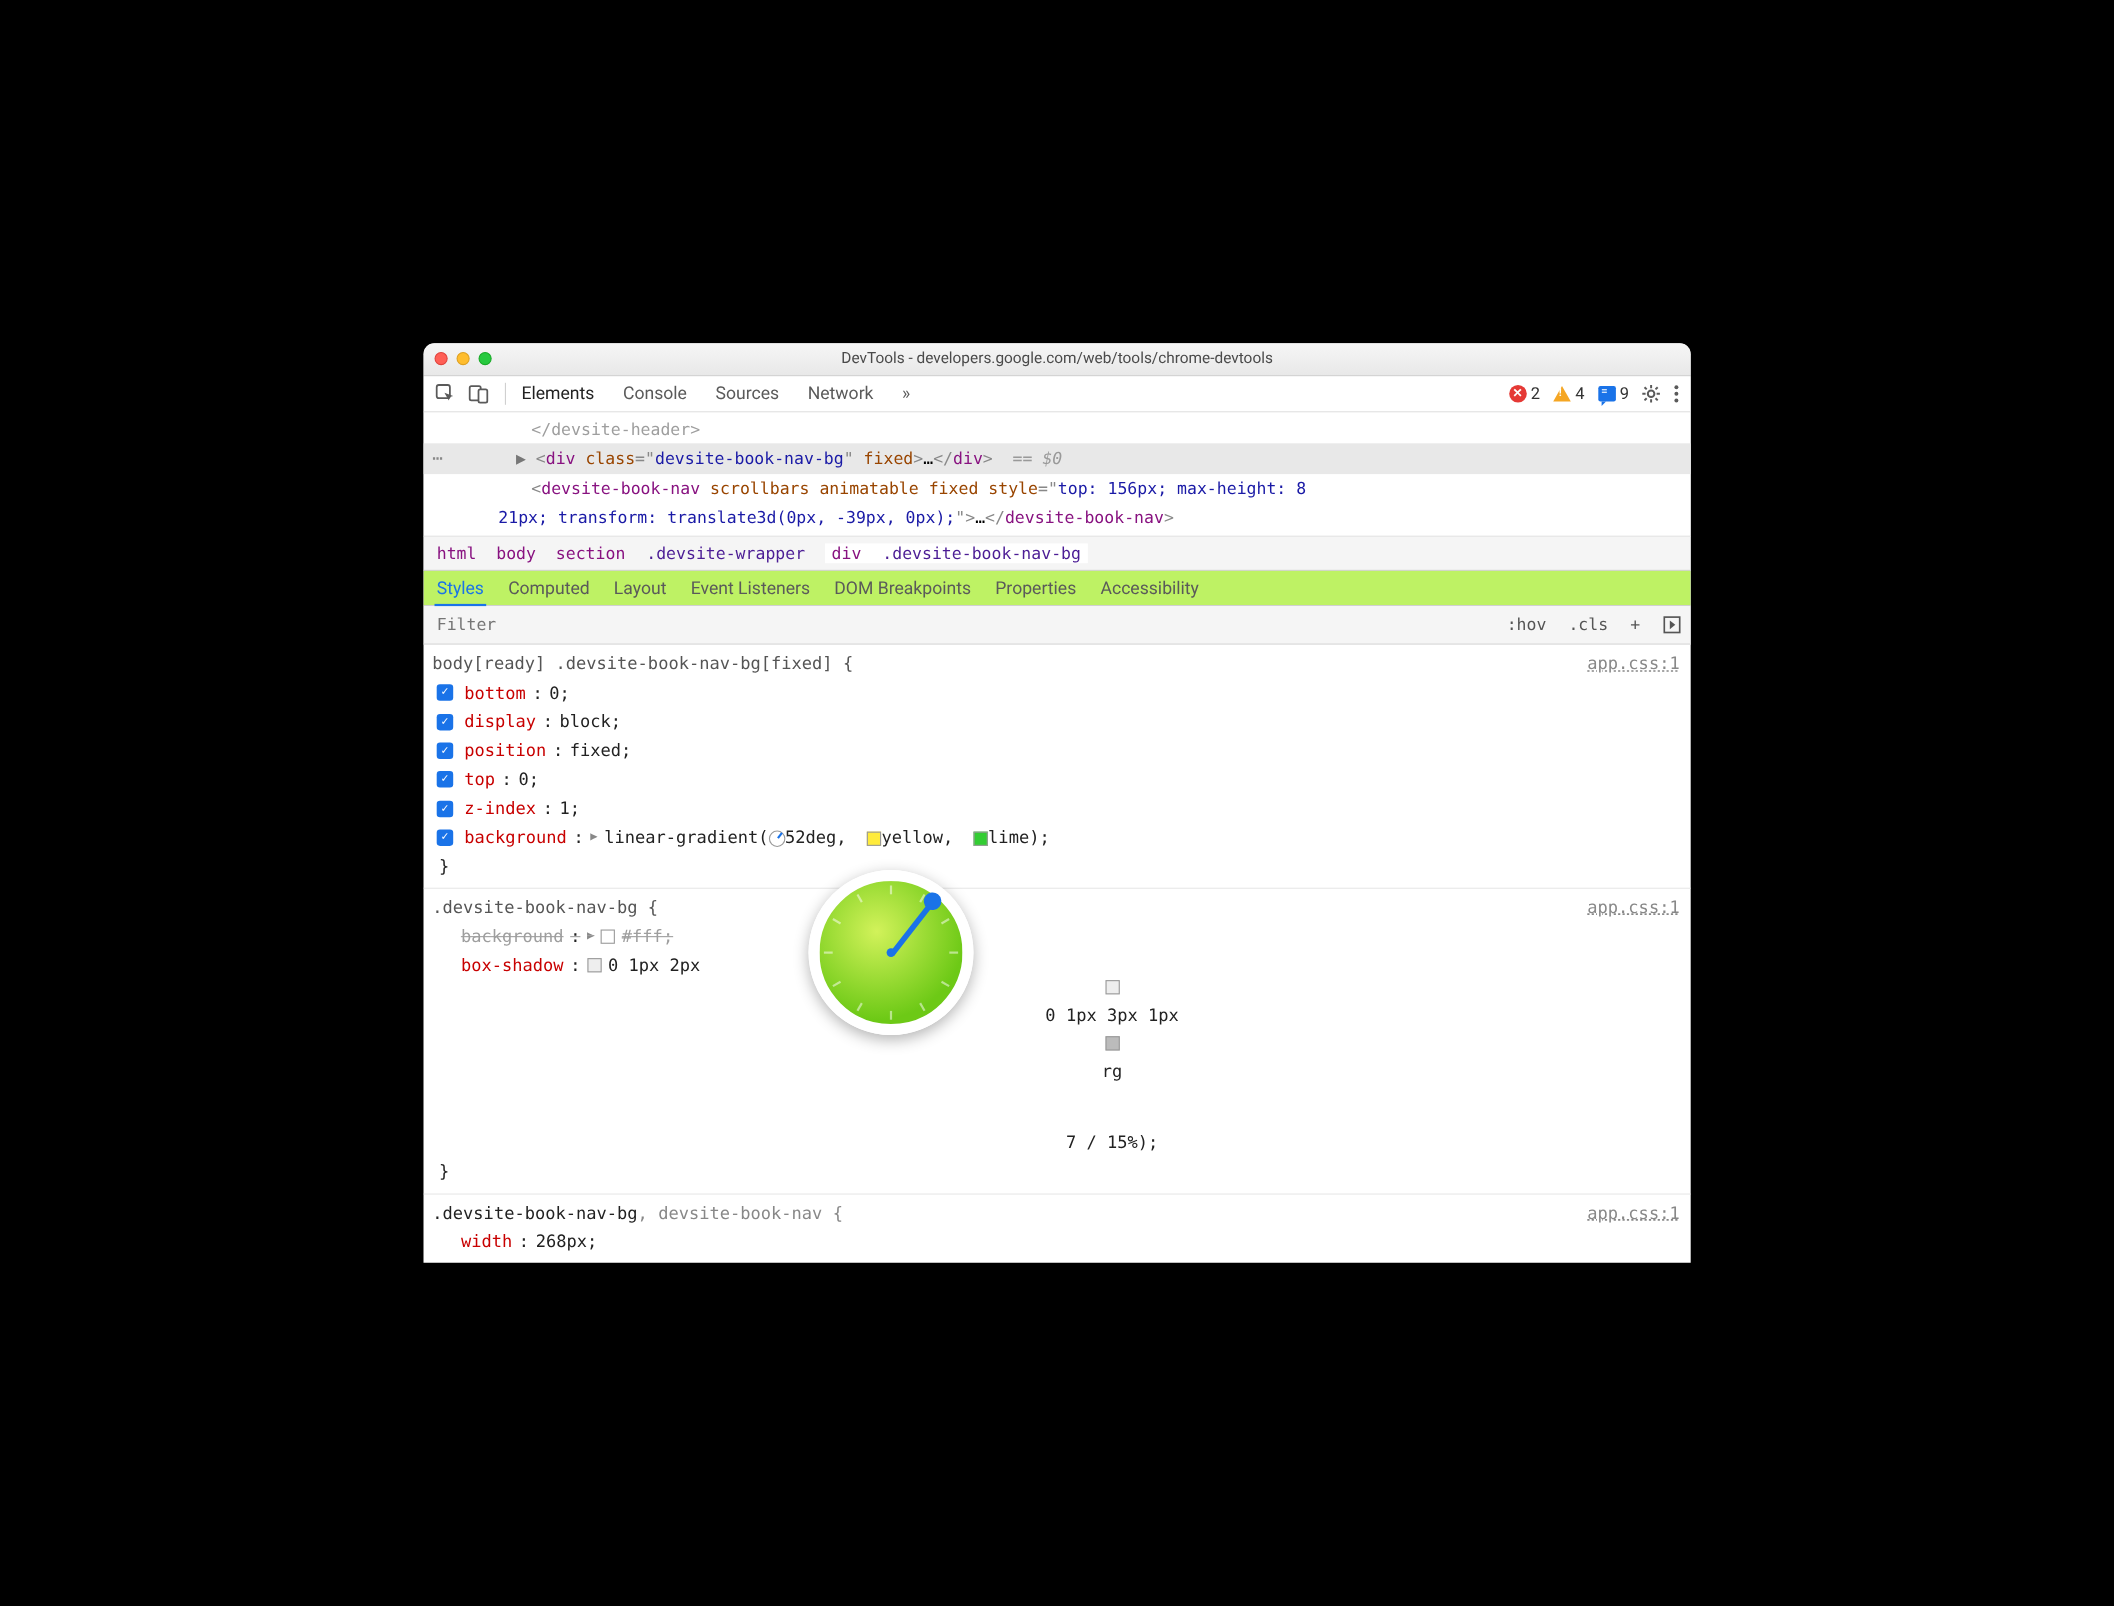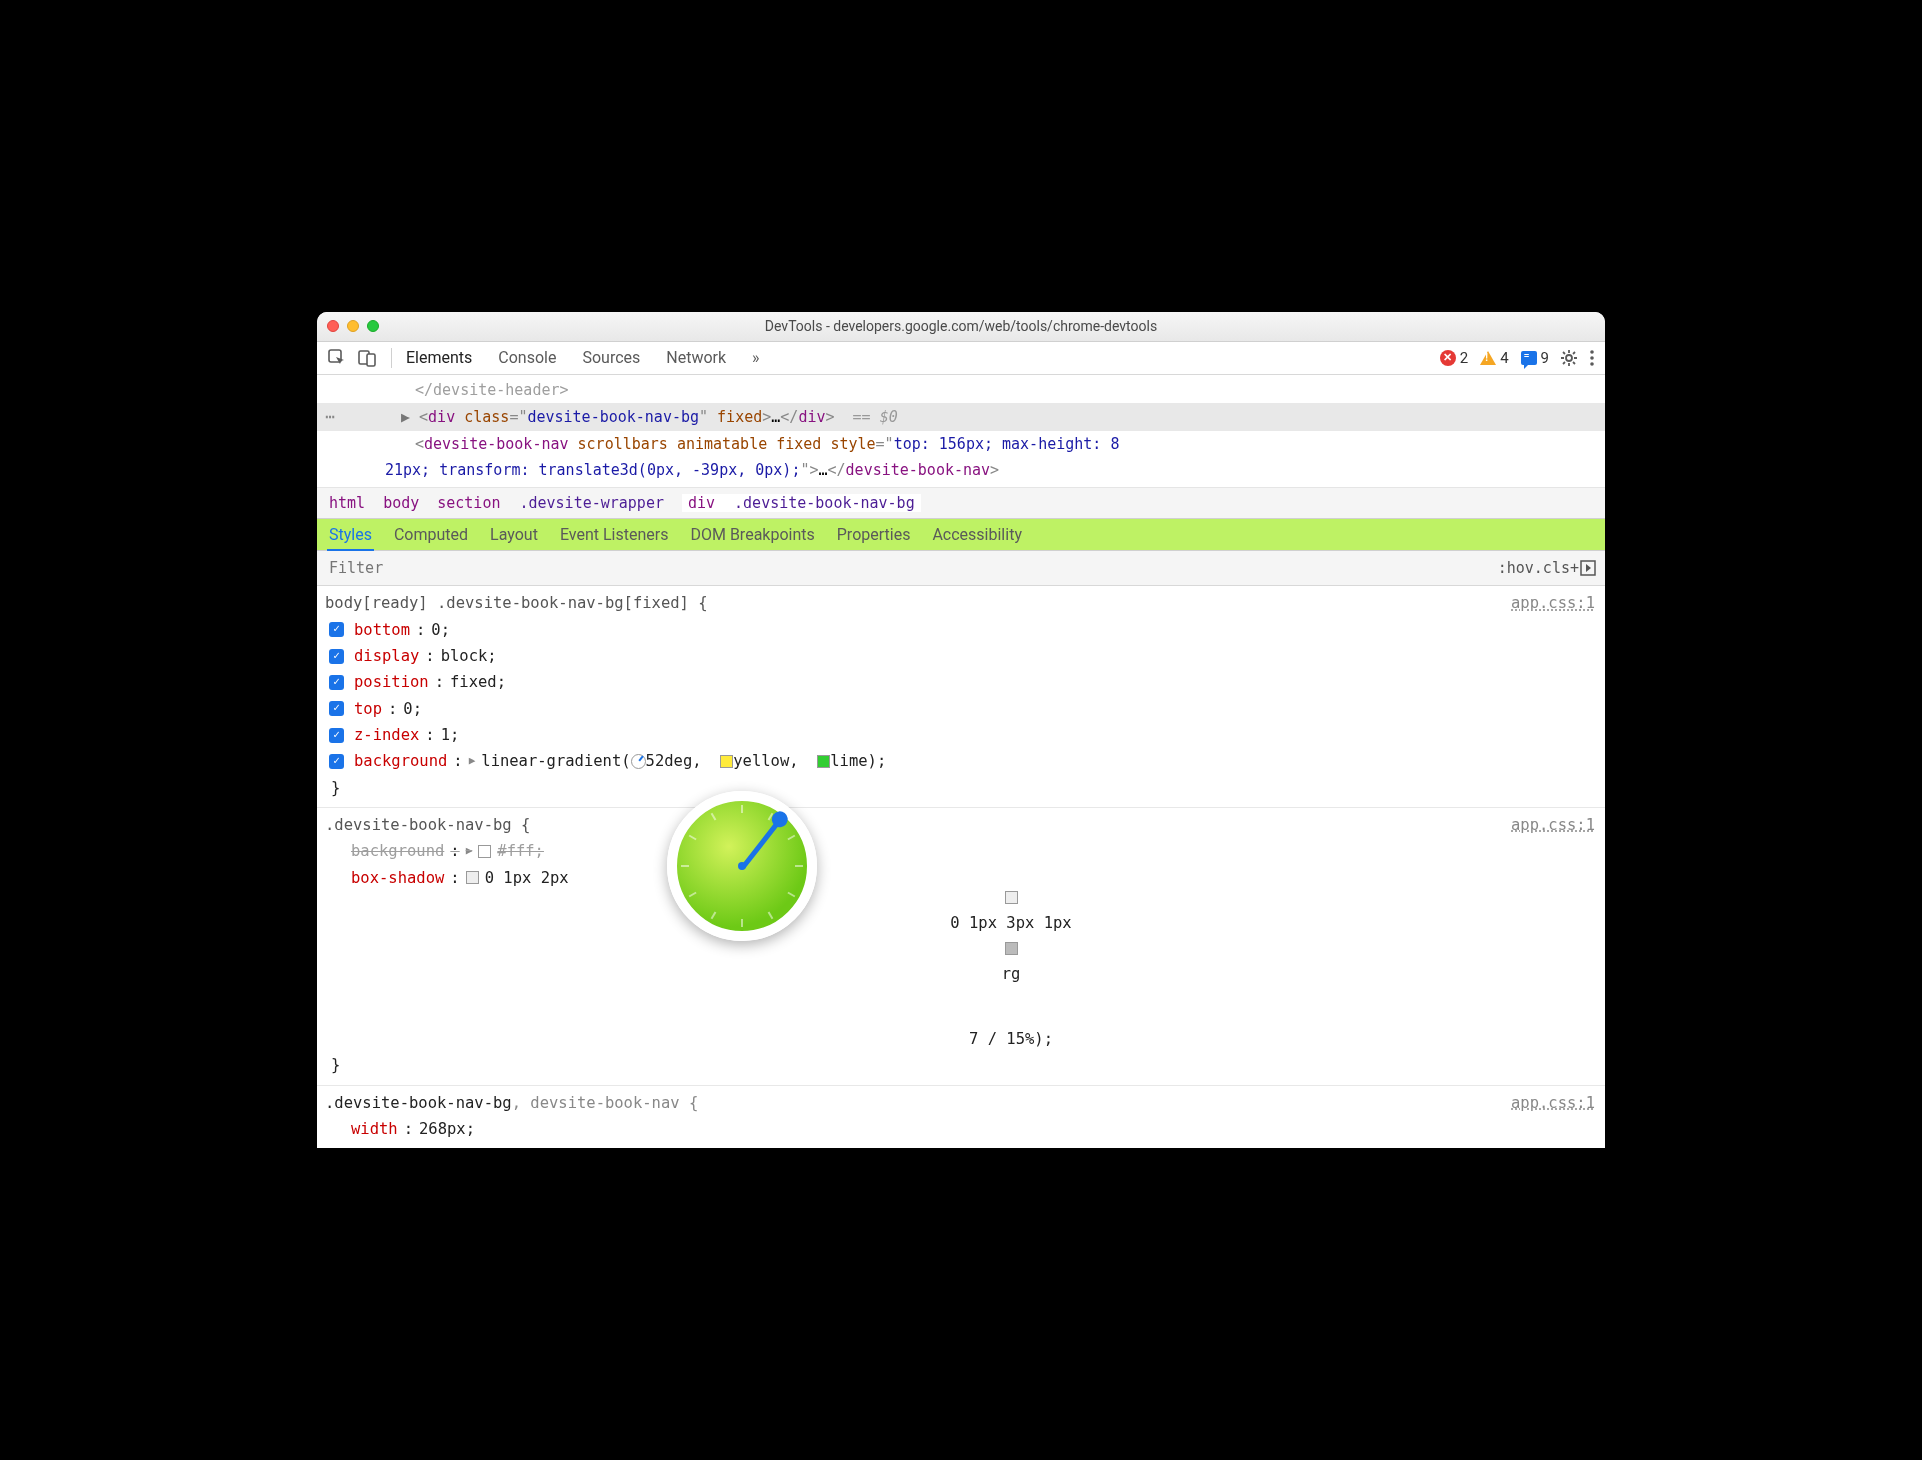--- a/index.html
+++ b/index.html
@@ -6,21 +6,21 @@
   body {
     background: #000;
     font-family: -apple-system, BlinkMacSystemFont, "Segoe UI", Roboto, sans-serif;
     display: flex;
     align-items: center;
     justify-content: center;
     min-height: 100vh;
     padding: 20px;
   }
   .window {
-    width: 1288px;
+    width: 1152px;
     background: #fff;
     border-radius: 10px 10px 0 0;
     box-shadow: 0 10px 40px rgba(0,0,0,0.5);
     overflow: hidden;
     font-size: 15px;
   }
   
   .titlebar {
     background: linear-gradient(#f6f6f6, #e8e8e8);
     border-bottom: 1px solid #d0d0d0;
@@ -114,21 +114,21 @@
   .filterbar {
     display: flex; align-items: center; padding: 4px 8px;
     border-bottom: 1px solid #d8d8d8; background: #f5f5f5;
     font-family: Menlo, Consolas, monospace; font-size: 15px;
   }
   .filter-input {
     flex: 1; border: none; background: transparent;
     font: inherit; color: #888; outline: none;
     padding: 4px;
   }
-  .filter-btns { display: flex; gap: 0; color: #555; align-items: center; }
+  .filter-btns { display: flex; gap: 20px; color: #555; align-items: center; }
   .filter-btns .fbtn { cursor: default; }
   
   .styles {
     font-family: Menlo, Consolas, monospace; font-size: 15.5px;
     line-height: 1.7; color: #222;
     position: relative;
   }
   .rule { padding: 4px 8px 6px 8px; border-bottom: 1px solid #e8e8e8; position: relative; }
   .rule .src { position: absolute; right: 10px; top: 4px; color: #888; text-decoration: underline dotted; }
   .selector { color: #555; }

